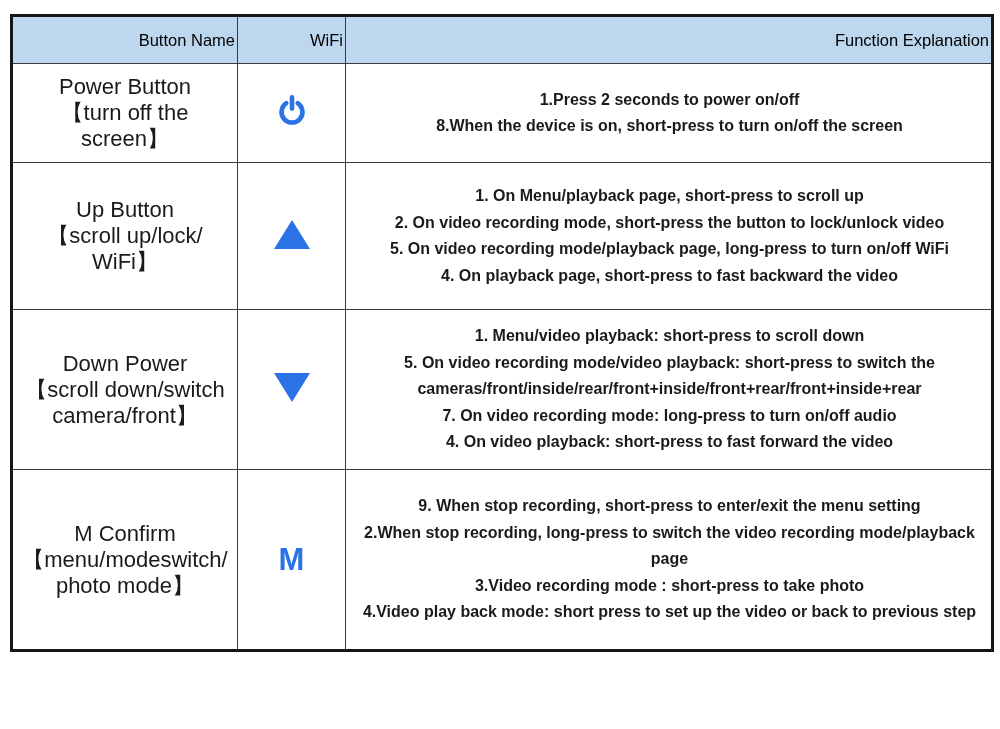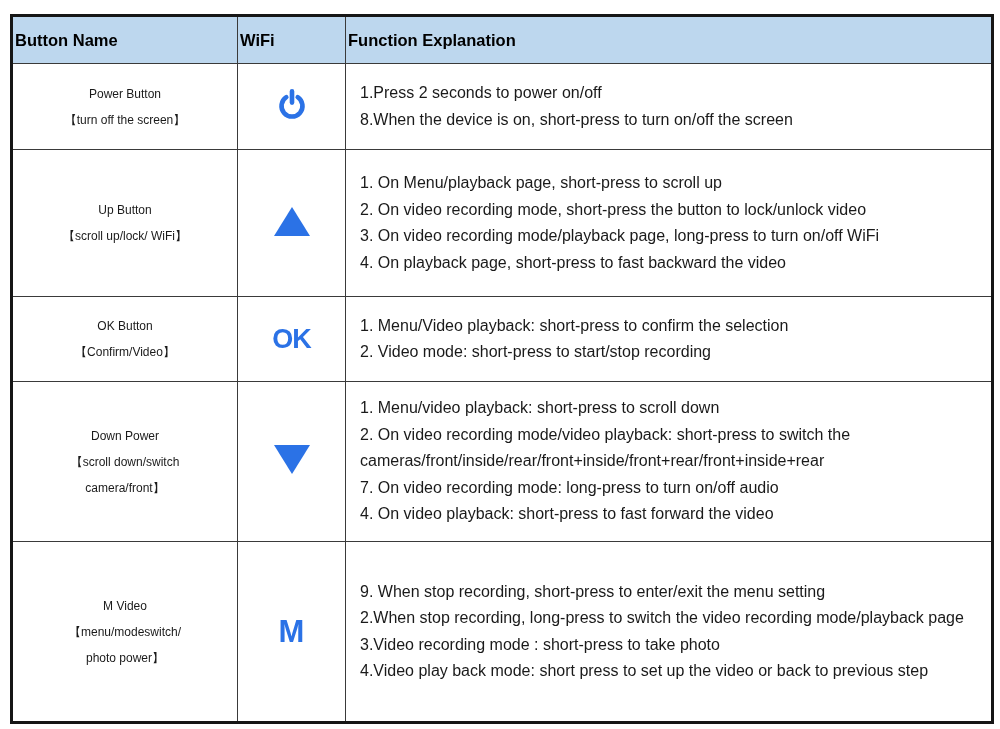--- a/index.html
+++ b/index.html
@@ -20,41 +20,42 @@
   }
   .manual-table th,
   .manual-table td {
     border: 1.5px solid #3a3a3a;
     box-sizing: border-box;
     vertical-align: middle;
   }
   .manual-table th {
     background: #BDD7EE;
     font-size: 16.5px;
-    font-weight: bold;
+    font-weight: normal;
     color: #000000;
-    text-align: left;
+    text-align: right;
     padding: 4px 2px;
   }
   td.name-cell {
     text-align: center;
-    font-size: 12px;
+    font-size: 22px;
     line-height: 26px;
-    padding: 16px 6px;
+    padding: 10px 6px;
   }
   td.icon-cell {
     text-align: center;
     padding: 0;
   }
   td.func-cell {
     font-size: 16px;
     line-height: 26.5px;
-    text-align: left;
+    text-align: center;
     padding: 8px 12px 8px 14px;
     overflow-wrap: break-word;
+    font-weight: bold;
   }
   .icon-wrap {
     display: inline-flex;
     align-items: center;
     justify-content: center;
   }
   .ok-glyph {
     font-size: 27px;
     font-weight: 800;
     letter-spacing: -1px;
@@ -121,61 +122,48 @@
       <td class="name-cell">
         <div>Up Button</div>
         <div>【scroll up/lock/ WiFi】</div>
       </td>
       <td class="icon-cell">
         <span class="tri-up"></span>
       </td>
       <td class="func-cell">
         <div>1. On Menu/playback page, short-press to scroll up</div>
         <div>2. On video recording mode, short-press the button to lock/unlock video</div>
-        <div>3. On video recording mode/playback page, long-press to turn on/off WiFi</div>
+        <div>5. On video recording mode/playback page, long-press to turn on/off WiFi</div>
         <div>4. On playback page, short-press to fast backward the video</div>
       </td>
     </tr>
 
-    <tr style="height:82px">
-      <td class="name-cell">
-        <div>OK Button</div>
-        <div>【Confirm/Video】</div>
-      </td>
-      <td class="icon-cell">
-        <span class="ok-glyph">OK</span>
-      </td>
-      <td class="func-cell">
-        <div>1. Menu/Video playback: short-press to confirm the selection</div>
-        <div>2. Video mode: short-press to start/stop recording</div>
-      </td>
-    </tr>
 
     <tr style="height:160px">
       <td class="name-cell">
         <div>Down Power</div>
         <div>【scroll down/switch</div>
         <div>camera/front】</div>
       </td>
       <td class="icon-cell">
         <span class="tri-down"></span>
       </td>
       <td class="func-cell">
         <div>1. Menu/video playback: short-press to scroll down</div>
-        <div>2. On video recording mode/video playback: short-press to switch the cameras/front/inside/rear/front+inside/front+rear/front+inside+rear</div>
+        <div>5. On video recording mode/video playback: short-press to switch the cameras/front/inside/rear/front+inside/front+rear/front+inside+rear</div>
         <div>7. On video recording mode: long-press to turn on/off audio</div>
         <div>4. On video playback: short-press to fast forward the video</div>
       </td>
     </tr>
 
     <tr style="height:181px">
       <td class="name-cell">
-        <div>M Video</div>
+        <div>M Confirm</div>
         <div>【menu/modeswitch/</div>
-        <div>photo power】</div>
+        <div>photo mode】</div>
       </td>
       <td class="icon-cell">
         <span class="m-glyph">M</span>
       </td>
       <td class="func-cell">
         <div>9. When stop recording, short-press to enter/exit the menu setting</div>
         <div>2.When stop recording, long-press to switch the video recording mode/playback page</div>
         <div>3.Video recording mode : short-press to take photo</div>
         <div>4.Video play back mode: short press to set up the video or back to previous step</div>
       </td>

